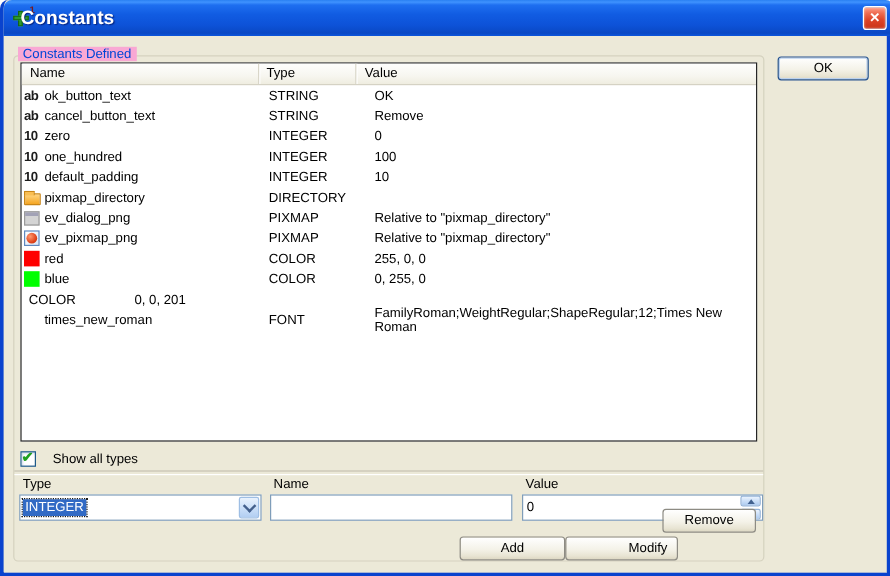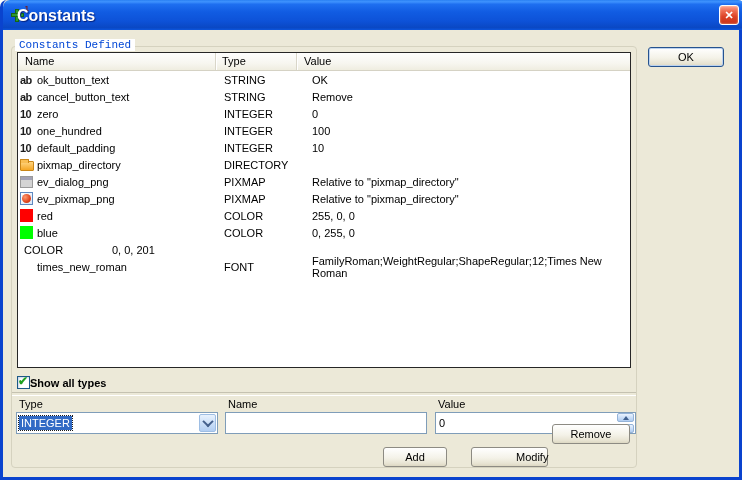--- a/index.html
+++ b/index.html
@@ -40,31 +40,31 @@
   }
   
   .btn{
     position:absolute;box-sizing:border-box;height:20px;
     border:1px solid #8D8B83;border-radius:3px;
     background:linear-gradient(180deg,#FFFFFF 0%,#F4F2E8 55%,#E8E4D3 85%,#DDD8C3 100%);
     font-family:"Liberation Sans",sans-serif;font-size:11px;color:#000;
     text-align:center;line-height:18px;cursor:pointer;
   }
   .btn-ok{left:645px;top:47px;width:76px;border:1px solid #26538F;box-shadow:inset 0 0 0 1px #BCD2EE;}
-  .btn-add{left:380px;top:447px;width:64px;}
-  .btn-modify{left:468px;top:447px;width:77px;padding-left:44px;}
+  .btn-add{left:380px;top:447px;width:88px;}
+  .btn-modify{left:468px;top:447px;width:94px;padding-left:44px;}
   .btn-remove{left:549px;top:424px;width:78px;}
   
   .groupbox{
     position:absolute;left:8px;top:46px;width:626px;height:422px;box-sizing:border-box;
     border:1px solid #D5D2BF;border-radius:4px;
   }
   .groupbox-caption{
-    position:absolute;left:12px;top:39px;background:#ffffff;padding:0 4px;
-    color:#0046D5;font-size:11px;font-family:Liberation Mono, monospace;
+    position:absolute;left:12px;top:39px;background:#f9a8d4;padding:0 4px;
+    color:#0046D5;font-size:11px;
   }
   
   .tableview{
     position:absolute;left:14px;top:52px;width:614px;height:316px;box-sizing:border-box;
     border:1px solid #262626;background:#fff;overflow:hidden;
   }
   .thead{
     display:flex;height:18px;box-sizing:border-box;
     background:linear-gradient(180deg,#FEFEFD 0%,#F7F6F0 60%,#EFEDE0 100%);
     border-bottom:1px solid #D5D2C4;
@@ -86,21 +86,21 @@
   .dialog-icon::before{content:"";position:absolute;left:0;top:0;width:100%;height:3px;background:#A2A2B6;}
   .sphere-icon{position:relative;width:13px;height:13px;box-sizing:border-box;border:1px solid #5E88C0;background:linear-gradient(135deg,#FFFFFF,#D9E6F7);display:inline-block;}
   .sphere-icon::before{content:"";position:absolute;left:1px;top:1px;width:9px;height:9px;border-radius:50%;background:radial-gradient(circle at 35% 35%,#FF9A70,#E0441C 60%,#B52600);}
   
   .chk-row{position:absolute;left:14px;top:376px;display:flex;align-items:center;cursor:pointer;}
   .chk-box{
     width:13px;height:13px;box-sizing:border-box;border:1px solid #1D5987;background:#fff;
     box-shadow:inset 1px 1px 2px #C9D6E8;position:relative;
   }
   .chk-box .tick{position:absolute;left:0px;top:-3px;color:#1FA01F;font-size:12px;font-weight:bold;}
-  .chk-label{margin-left:0;font-weight:bold;}
+  .chk-label{margin-left:14px;}
   
   .separator{position:absolute;left:9px;top:392px;width:624px;height:2px;border-top:1px solid #C5C2B1;border-bottom:1px solid #FFFFFF;}
   
   .form-label{position:absolute;color:#000;}
   .lbl-type{left:16px;top:398px;}
   .lbl-name{left:225px;top:398px;}
   .lbl-value{left:435px;top:398px;}
   .combo{
     position:absolute;left:13px;top:412px;width:202px;height:22px;box-sizing:border-box;
     border:1px solid #7F9DB9;background:#fff;display:flex;align-items:center;cursor:pointer;

